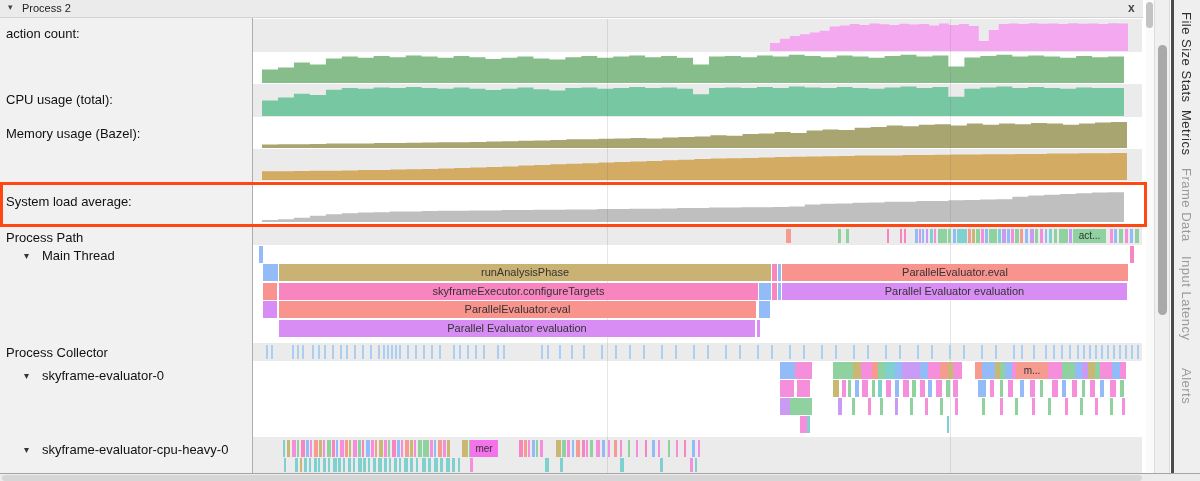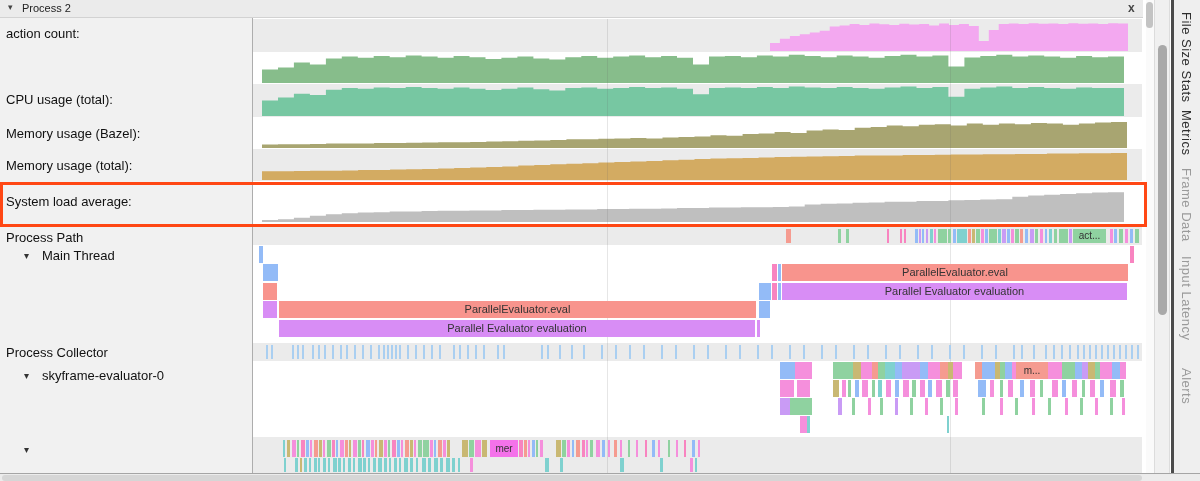--- a/index.html
+++ b/index.html
@@ -111,24 +111,26 @@
       <div class="slice" style="left: 1110px; top: 229px; width: 3px; height: 14px; background: rgb(245, 143, 220);"></div>
       <div class="slice" style="left: 1114px; top: 229px; width: 3px; height: 14px; background: rgb(147, 187, 247);"></div>
       <div class="slice" style="left: 1119px; top: 229px; width: 4px; height: 14px; background: rgb(143, 210, 160);"></div>
       <div class="slice" style="left: 1125px; top: 229px; width: 3px; height: 14px; background: rgb(245, 143, 220);"></div>
       <div class="slice" style="left: 1130px; top: 229px; width: 3px; height: 14px; background: rgb(147, 187, 247);"></div>
       <div class="slice" style="left: 1135px; top: 229px; width: 4px; height: 14px; background: rgb(143, 210, 160);"></div>
       <div class="band" style="top: 245px; height: 98px; background: rgb(255, 255, 255);"></div>
       <div class="slice" style="left: 259px; top: 246px; width: 4px; height: 17px; background: rgb(147, 187, 247);"></div>
       <div class="slice" style="left: 1130px; top: 246px; width: 4px; height: 17px; background: rgb(248, 132, 192);"></div>
       <div class="slice" style="left: 263px; top: 264px; width: 15px; height: 17px; background: rgb(147, 187, 247);"></div>
+      <div class="slice" style="left: 279px; top: 264px; width: 492px; height: 17px; background: rgb(201, 178, 115); font-size: 11px; line-height: 17px;">runAnalysisPhase</div>
       <div class="slice" style="left: 772px; top: 264px; width: 5px; height: 17px; background: rgb(248, 132, 192);"></div>
       <div class="slice" style="left: 778px; top: 264px; width: 3px; height: 17px; background: rgb(147, 187, 247);"></div>
       <div class="slice" style="left: 782px; top: 264px; width: 346px; height: 17px; background: rgb(248, 148, 141); font-size: 11px; line-height: 17px;">ParallelEvaluator.eval</div>
       <div class="slice" style="left: 263px; top: 283px; width: 14px; height: 17px; background: rgb(248, 148, 141);"></div>
+      <div class="slice" style="left: 279px; top: 283px; width: 479px; height: 17px; background: rgb(248, 132, 192); font-size: 11px; line-height: 17px;">skyframeExecutor.configureTargets</div>
       <div class="slice" style="left: 759px; top: 283px; width: 12px; height: 17px; background: rgb(147, 187, 247);"></div>
       <div class="slice" style="left: 772px; top: 283px; width: 5px; height: 17px; background: rgb(248, 132, 192);"></div>
       <div class="slice" style="left: 778px; top: 283px; width: 3px; height: 17px; background: rgb(147, 187, 247);"></div>
       <div class="slice" style="left: 782px; top: 283px; width: 345px; height: 17px; background: rgb(216, 141, 245); font-size: 11px; line-height: 17px;">Parallel Evaluator evaluation</div>
       <div class="slice" style="left: 263px; top: 301px; width: 14px; height: 17px; background: rgb(216, 141, 245);"></div>
       <div class="slice" style="left: 279px; top: 301px; width: 477px; height: 17px; background: rgb(248, 148, 141); font-size: 11px; line-height: 17px;">ParallelEvaluator.eval</div>
       <div class="slice" style="left: 759px; top: 301px; width: 11px; height: 17px; background: rgb(147, 187, 247);"></div>
       <div class="slice" style="left: 279px; top: 320px; width: 476px; height: 17px; background: rgb(216, 141, 245); font-size: 11px; line-height: 17px;">Parallel Evaluator evaluation</div>
       <div class="slice" style="left: 757px; top: 320px; width: 3px; height: 17px; background: rgb(216, 141, 245);"></div>
       <div class="band" style="top: 343px; height: 18px; background: rgb(235, 235, 235);"></div>
@@ -338,21 +340,21 @@
       <div class="slice" style="left: 423px; top: 440px; width: 6px; height: 17px; background: rgb(143, 210, 160);"></div>
       <div class="slice" style="left: 430px; top: 440px; width: 3px; height: 17px; background: rgb(245, 143, 220);"></div>
       <div class="slice" style="left: 434px; top: 440px; width: 2px; height: 17px; background: rgb(147, 187, 247);"></div>
       <div class="slice" style="left: 438px; top: 440px; width: 4px; height: 17px; background: rgb(245, 155, 144);"></div>
       <div class="slice" style="left: 443px; top: 440px; width: 3px; height: 17px; background: rgb(245, 143, 220);"></div>
       <div class="slice" style="left: 447px; top: 440px; width: 3px; height: 17px; background: rgb(201, 184, 115);"></div>
       <div class="slice" style="left: 462px; top: 440px; width: 6px; height: 17px; background: rgb(201, 184, 115);"></div>
       <div class="slice" style="left: 469px; top: 440px; width: 5px; height: 17px; background: rgb(143, 210, 160);"></div>
       <div class="slice" style="left: 475px; top: 440px; width: 6px; height: 17px; background: rgb(245, 143, 220);"></div>
       <div class="slice" style="left: 482px; top: 440px; width: 5px; height: 17px; background: rgb(201, 184, 115);"></div>
-      <div class="slice" style="left: 490px; top: 440px; width: 28px; height: 17px; background: rgb(244, 114, 234); font-size: 10px; line-height: 17px;">mer</div>
+      <div class="slice" style="left: 470px; top: 440px; width: 28px; height: 17px; background: rgb(244, 114, 234); font-size: 10px; line-height: 17px;">mer</div>
       <div class="slice" style="left: 519px; top: 440px; width: 4px; height: 17px; background: rgb(248, 132, 192);"></div>
       <div class="slice" style="left: 524px; top: 440px; width: 3px; height: 17px; background: rgb(245, 155, 144);"></div>
       <div class="slice" style="left: 528px; top: 440px; width: 2px; height: 17px; background: rgb(245, 143, 220);"></div>
       <div class="slice" style="left: 532px; top: 440px; width: 3px; height: 17px; background: rgb(147, 187, 247);"></div>
       <div class="slice" style="left: 536px; top: 440px; width: 2px; height: 17px; background: rgb(143, 210, 160);"></div>
       <div class="slice" style="left: 540px; top: 440px; width: 3px; height: 17px; background: rgb(245, 143, 220);"></div>
       <div class="slice" style="left: 556px; top: 440px; width: 5px; height: 17px; background: rgb(201, 184, 115);"></div>
       <div class="slice" style="left: 562px; top: 440px; width: 4px; height: 17px; background: rgb(143, 210, 160);"></div>
       <div class="slice" style="left: 567px; top: 440px; width: 3px; height: 17px; background: rgb(245, 143, 220);"></div>
       <div class="slice" style="left: 572px; top: 440px; width: 2px; height: 17px; background: rgb(147, 187, 247);"></div>
@@ -422,42 +424,40 @@
   <div class="left-panel" id="labels">
       <div class="row-label" style="top: 8px;">
         <span class="txt">action count:</span>
       </div>
       <div class="row-label" style="top: 74px;">
         <span class="txt">CPU usage (total):</span>
       </div>
       <div class="row-label" style="top: 108px;">
         <span class="txt">Memory usage (Bazel):</span>
       </div>
-      <div class="row-label" style="top: 140px;">
-        <span class="txt">Memory usage (total):</span>
-      </div>
       <div class="row-label" style="top: 176px;">
         <span class="txt">System load average:</span>
       </div>
       <div class="row-label" style="top: 212px;">
         <span class="txt">Process Path</span>
       </div>
       <div class="row-label indented" style="top: 230px;">
         <span class="tri">▾</span>
         <span class="txt">Main Thread</span>
       </div>
       <div class="row-label" style="top: 327px;">
         <span class="txt">Process Collector</span>
       </div>
       <div class="row-label indented" style="top: 350px;">
         <span class="tri">▾</span>
         <span class="txt">skyframe-evaluator-0</span>
       </div>
       <div class="row-label indented" style="top: 424px;">
         <span class="tri">▾</span>
+        <span class="txt">skyframe-evaluator-cpu-heavy-0</span>
       </div>
     </div>
 
   <div class="header">
     <span class="tri">▾</span>
     <span class="title">Process 2</span>
     <span class="close">x</span>
   </div>
 
   <div class="highlight" style="border-color: rgb(255, 71, 20);"></div>

